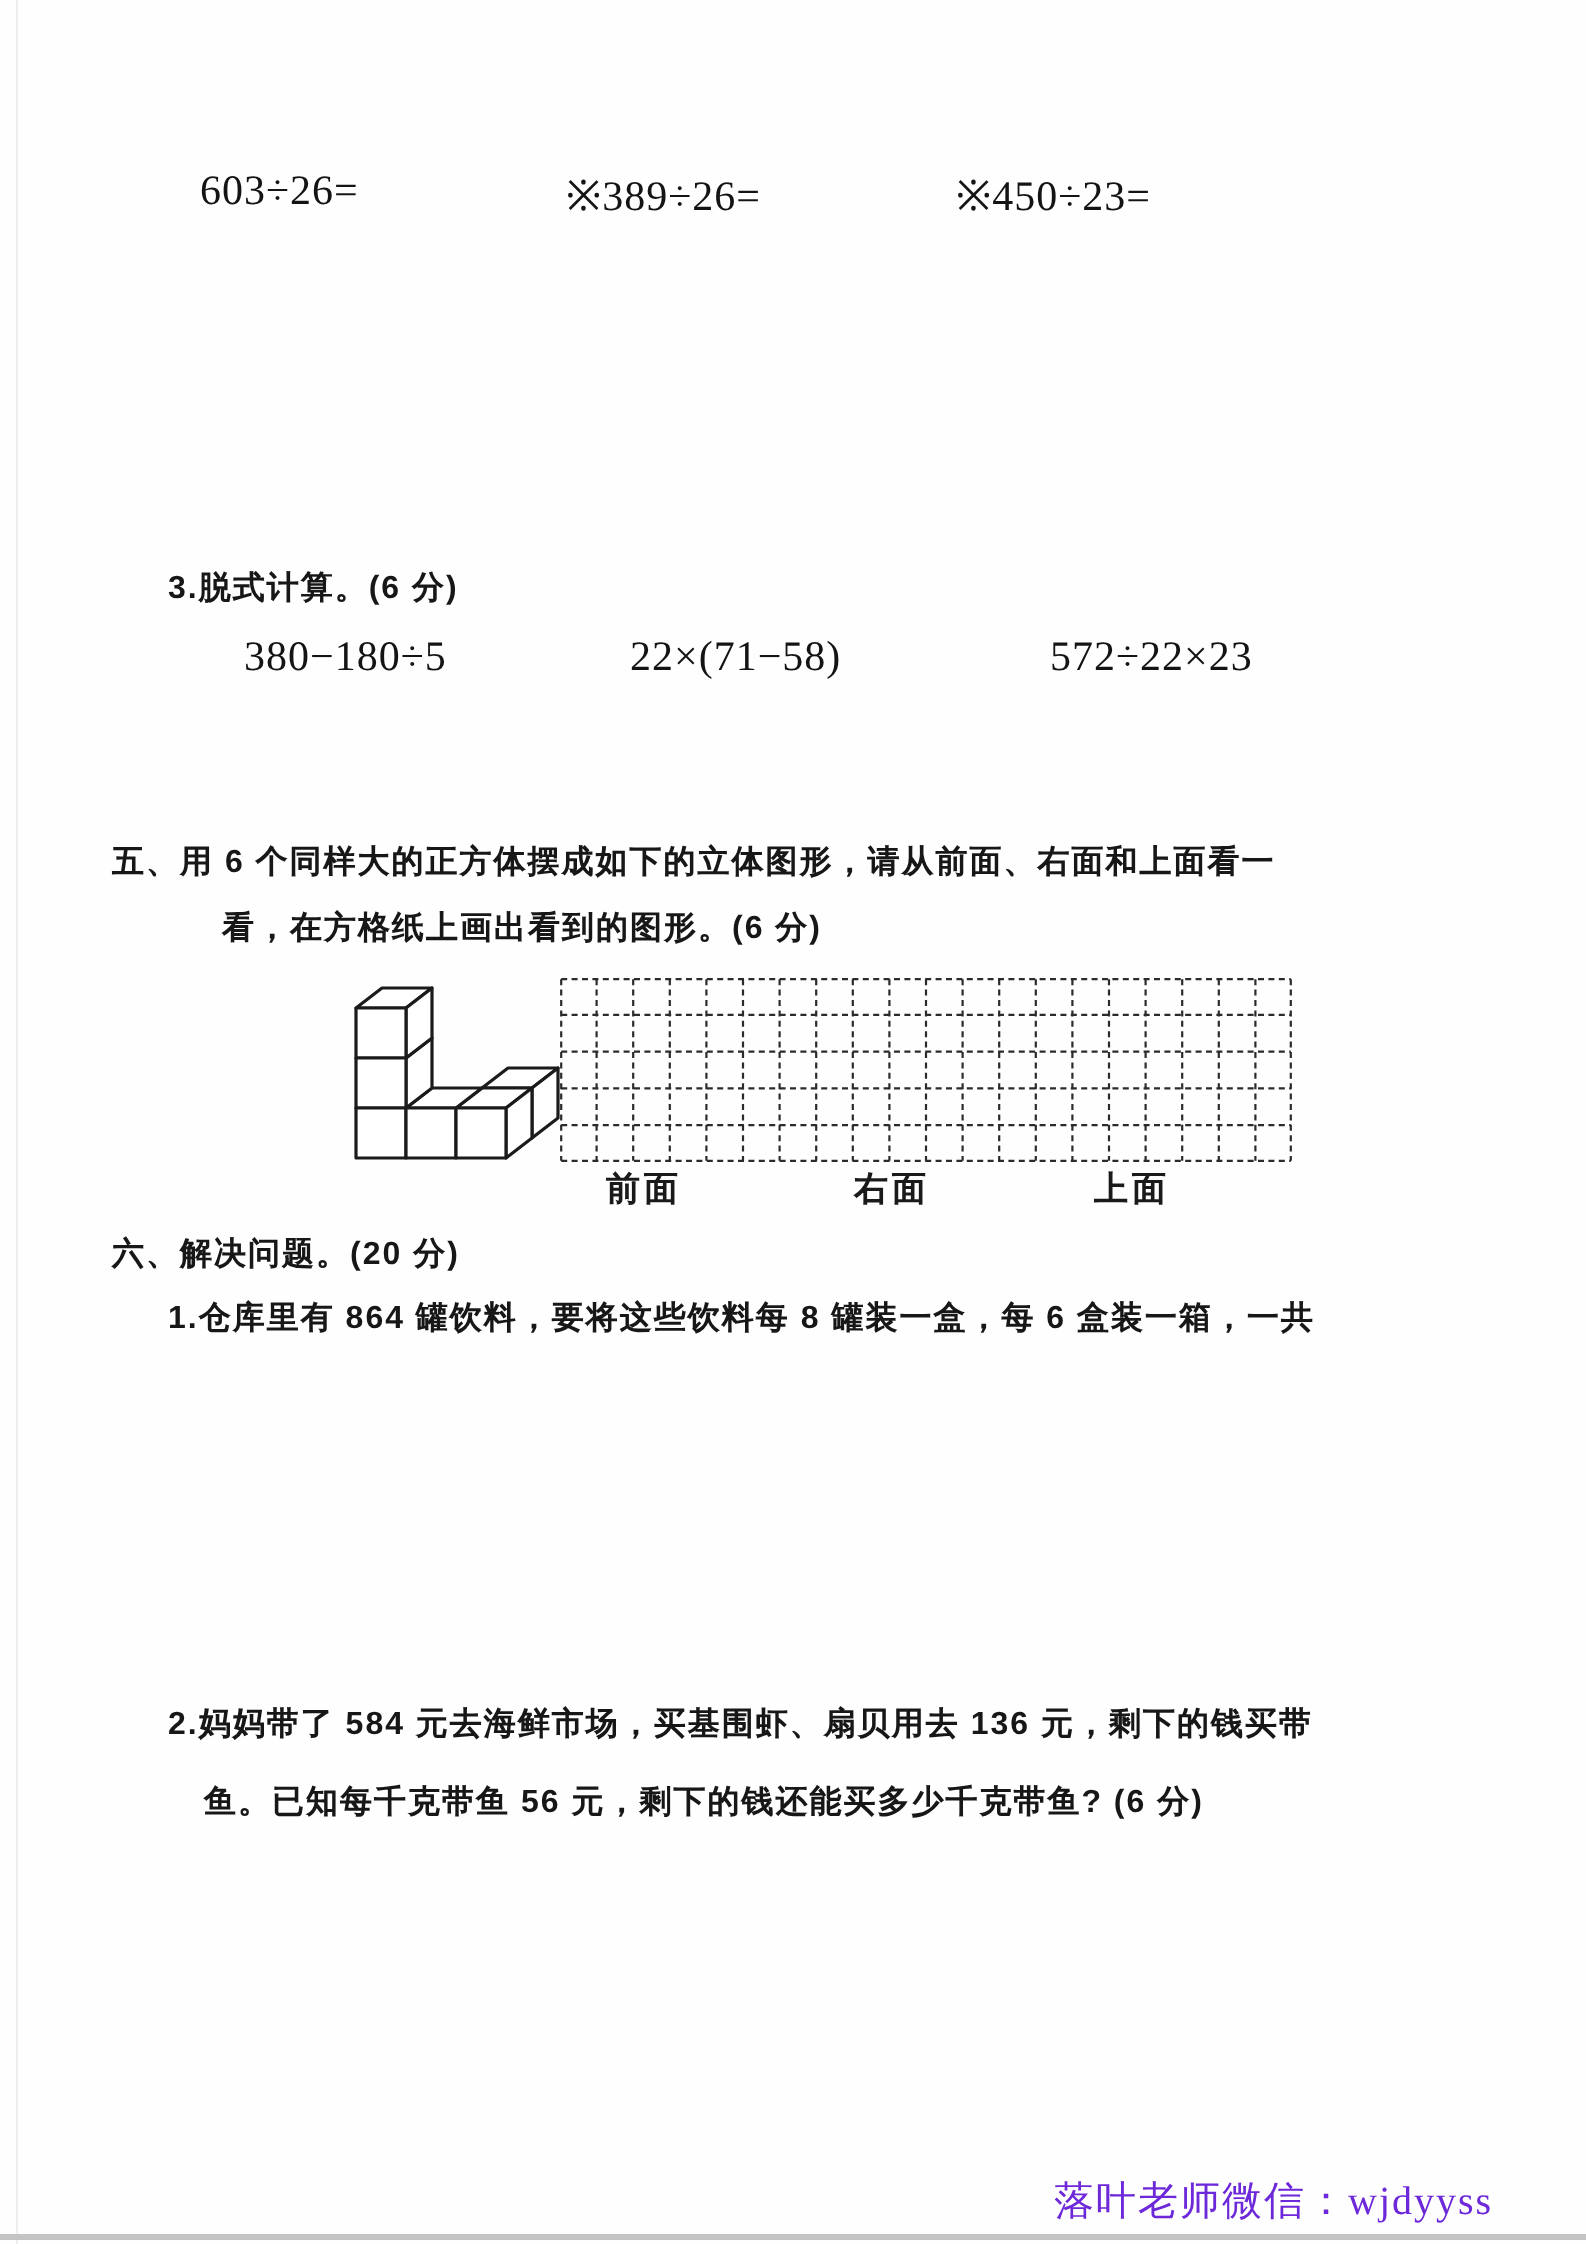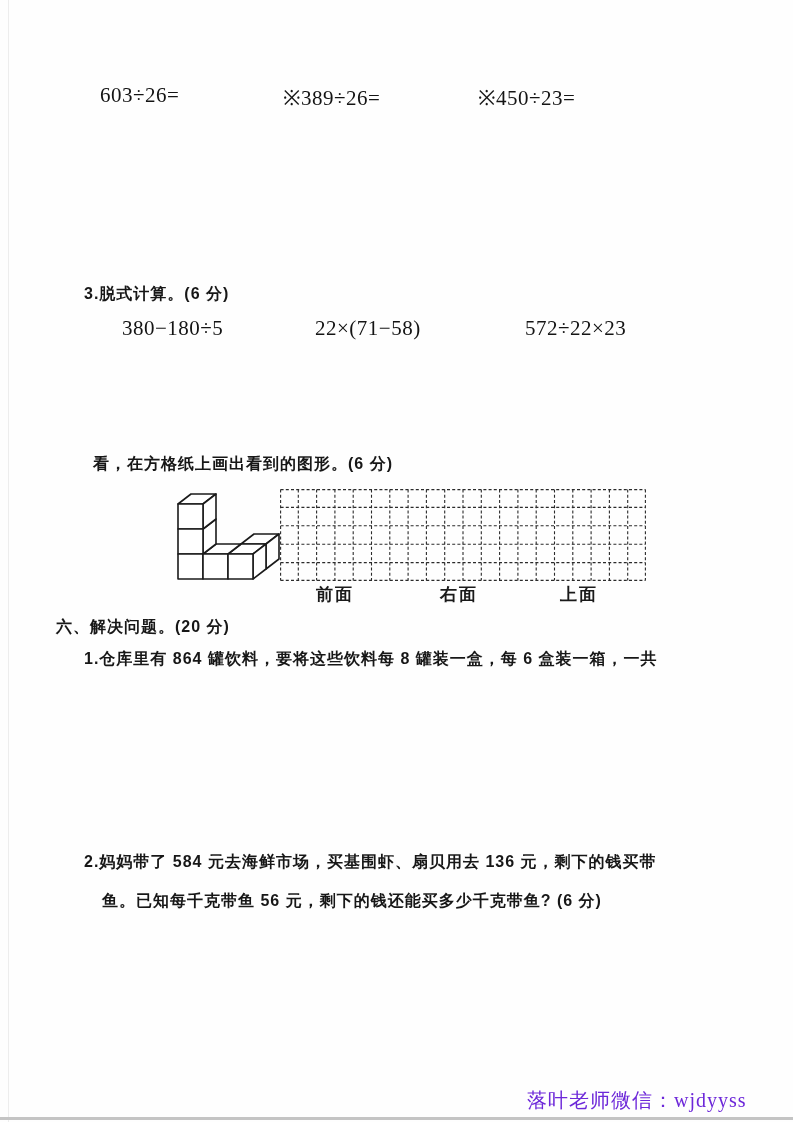--- a/index.html
+++ b/index.html
@@ -25,21 +25,21 @@
     font-size:16px;
     letter-spacing:1px;
     color:#171717;
   }
   .view-label{
     font-family:"Liberation Serif", serif;
     font-weight:700;
     font-size:17px;
     letter-spacing:2px;
     color:#1a1a1a;
-    text-align:right;
+    text-align:center;
     width:64px;
   }
   .watermark{
     font-family:"Liberation Serif", serif;
     font-size:20px;
     letter-spacing:1px;
     color:#6d28d9;
   }
   .left-edge{
     position:absolute;left:8px;top:0;width:1px;height:1122px;
@@ -62,21 +62,22 @@
 
   <div class="abs expr" style="left:100px;top:83px;">603÷26=</div>
   <div class="abs expr" style="left:283px;top:83px;">※389÷26=</div>
   <div class="abs expr" style="left:478px;top:83px;">※450÷23=</div>
 
   <div class="abs cn-bold" style="left:84px;top:284px;">3.脱式计算。(6 分)</div>
   <div class="abs expr" style="left:122px;top:316px;">380−180÷5</div>
   <div class="abs expr" style="left:315px;top:316px;">22×(71−58)</div>
   <div class="abs expr" style="left:525px;top:316px;">572÷22×23</div>
 
-  <div class="abs cn-bold" style="left:93px;top:454px;">看，在方格纸上画出看到的图形。(6 分)</div>
+  <div class="abs cn-bold" style="left:56px;top:421px;">五、用 6 个同样大的正方体摆成如下的立体图形，请从前面、右面和上面看一</div>
+  <div class="abs cn-bold" style="left:111px;top:454px;">看，在方格纸上画出看到的图形。(6 分)</div>
 
   <svg class="abs cube-svg" style="left:176px;top:492px;" width="106" height="90" viewBox="0 0 106 90">
     <polygon points="65,52 78,42 103,42 90,52"></polygon>
     <polygon points="90,52 103,42 103,67 90,77"></polygon>
     <polygon points="52,62 65,52 90,52 77,62"></polygon>
     <polygon points="77,62 90,52 90,77 77,87"></polygon>
     <polygon points="27,62 40,52 65,52 52,62"></polygon>
     <polygon points="27,37 40,27 40,52 27,62"></polygon>
     <polygon points="2,12 15,2 40,2 27,12"></polygon>
     <polygon points="27,12 40,2 40,27 27,37"></polygon>

